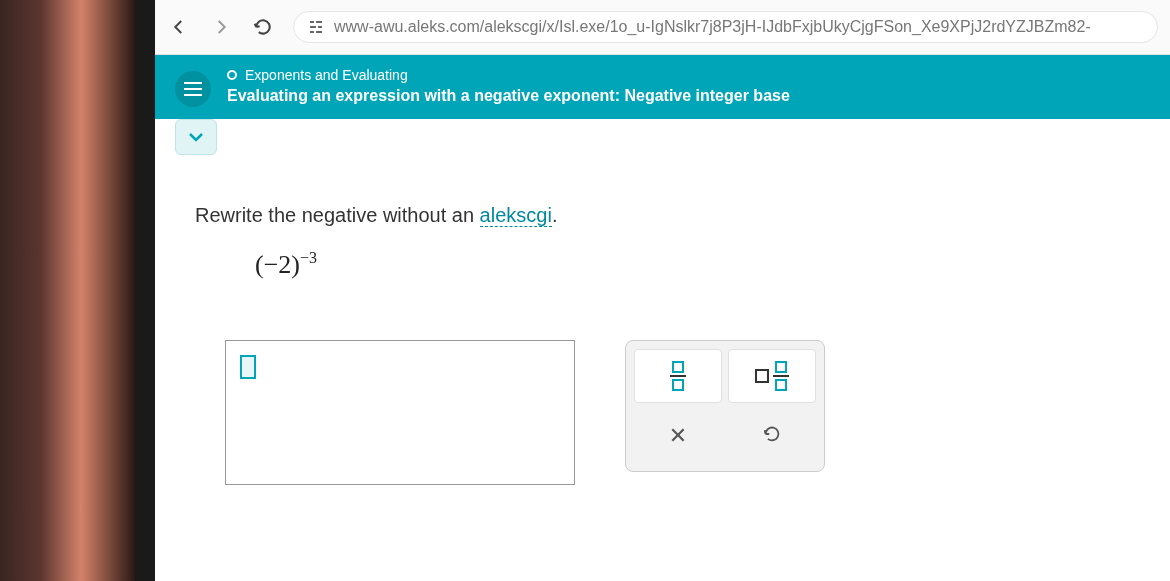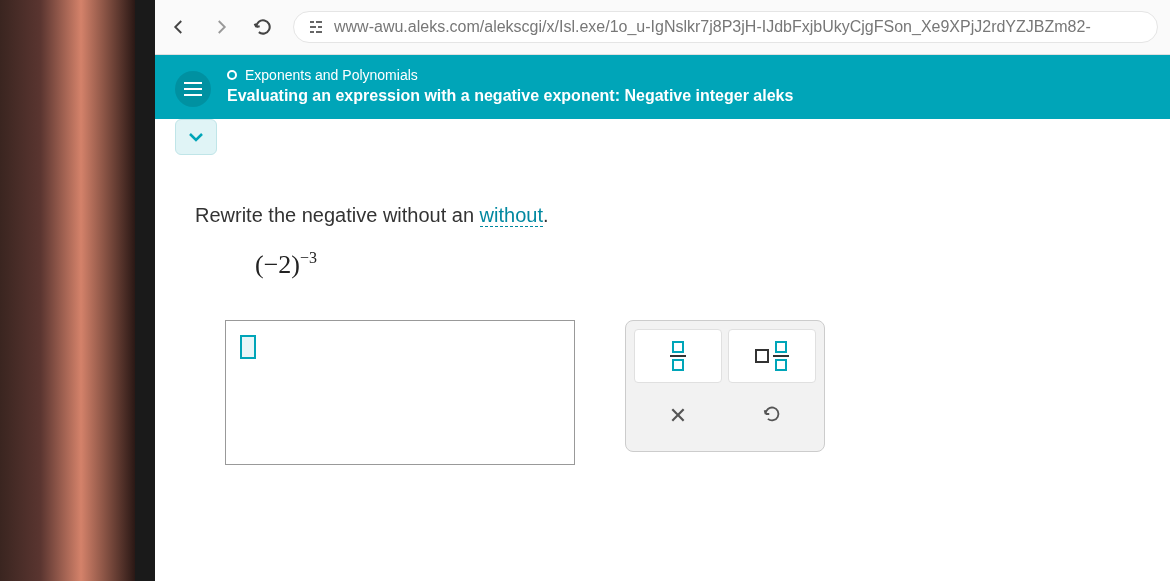--- a/index.html
+++ b/index.html
@@ -156,21 +156,21 @@
     }
     .prompt .link {
       color: #0088a0;
       border-bottom: 1px dashed #0088a0;
     }
     .expression {
       font-family: 'Times New Roman', serif;
       font-size: 26px;
       color: #222;
       margin-left: 60px;
-      margin-bottom: 40px;
+      margin-bottom: 60px;
     }
     .expression sup {
       font-size: 16px;
       vertical-align: super;
     }
     .workspace {
       display: flex;
       align-items: flex-start;
       gap: 50px;
       margin-left: 30px;
@@ -289,35 +289,35 @@
 
     <div class="topic-header">
       <div class="hamburger">
         <span></span>
           <span></span>
           <span></span>
       </div>
       <div class="topic-text">
         <div class="category-line">
           <span class="dot"></span>
-          <span>Exponents and Polynomials</span>
+          <span>Exponents and Evaluating</span>
         </div>
-        <div class="lesson-title">Evaluating an expression with a negative exponent: Negative integer aleks</div>
+        <div class="lesson-title">Evaluating an expression with a negative exponent: Negative integer base</div>
       </div>
     </div>
 
     <div class="expand-tab">
       <svg width="18" height="12" viewBox="0 0 18 12" fill="none" stroke-width="2.5">
           <path d="M3 3 L9 9 L15 3"></path>
         </svg>
     </div>
 
     <div class="question-area">
       <div class="prompt">
-        <span>Rewrite the negative without an </span><span class="link">without</span><span>.</span>
+        <span>Rewrite the negative without an </span><span class="link">alekscgi</span><span>.</span>
       </div>
       <div class="expression">
         <span>(−2)</span><sup>−3</sup>
       </div>
 
       <div class="workspace">
         <div class="answer-box">
           <div class="cursor-box"></div>
         </div>
 

